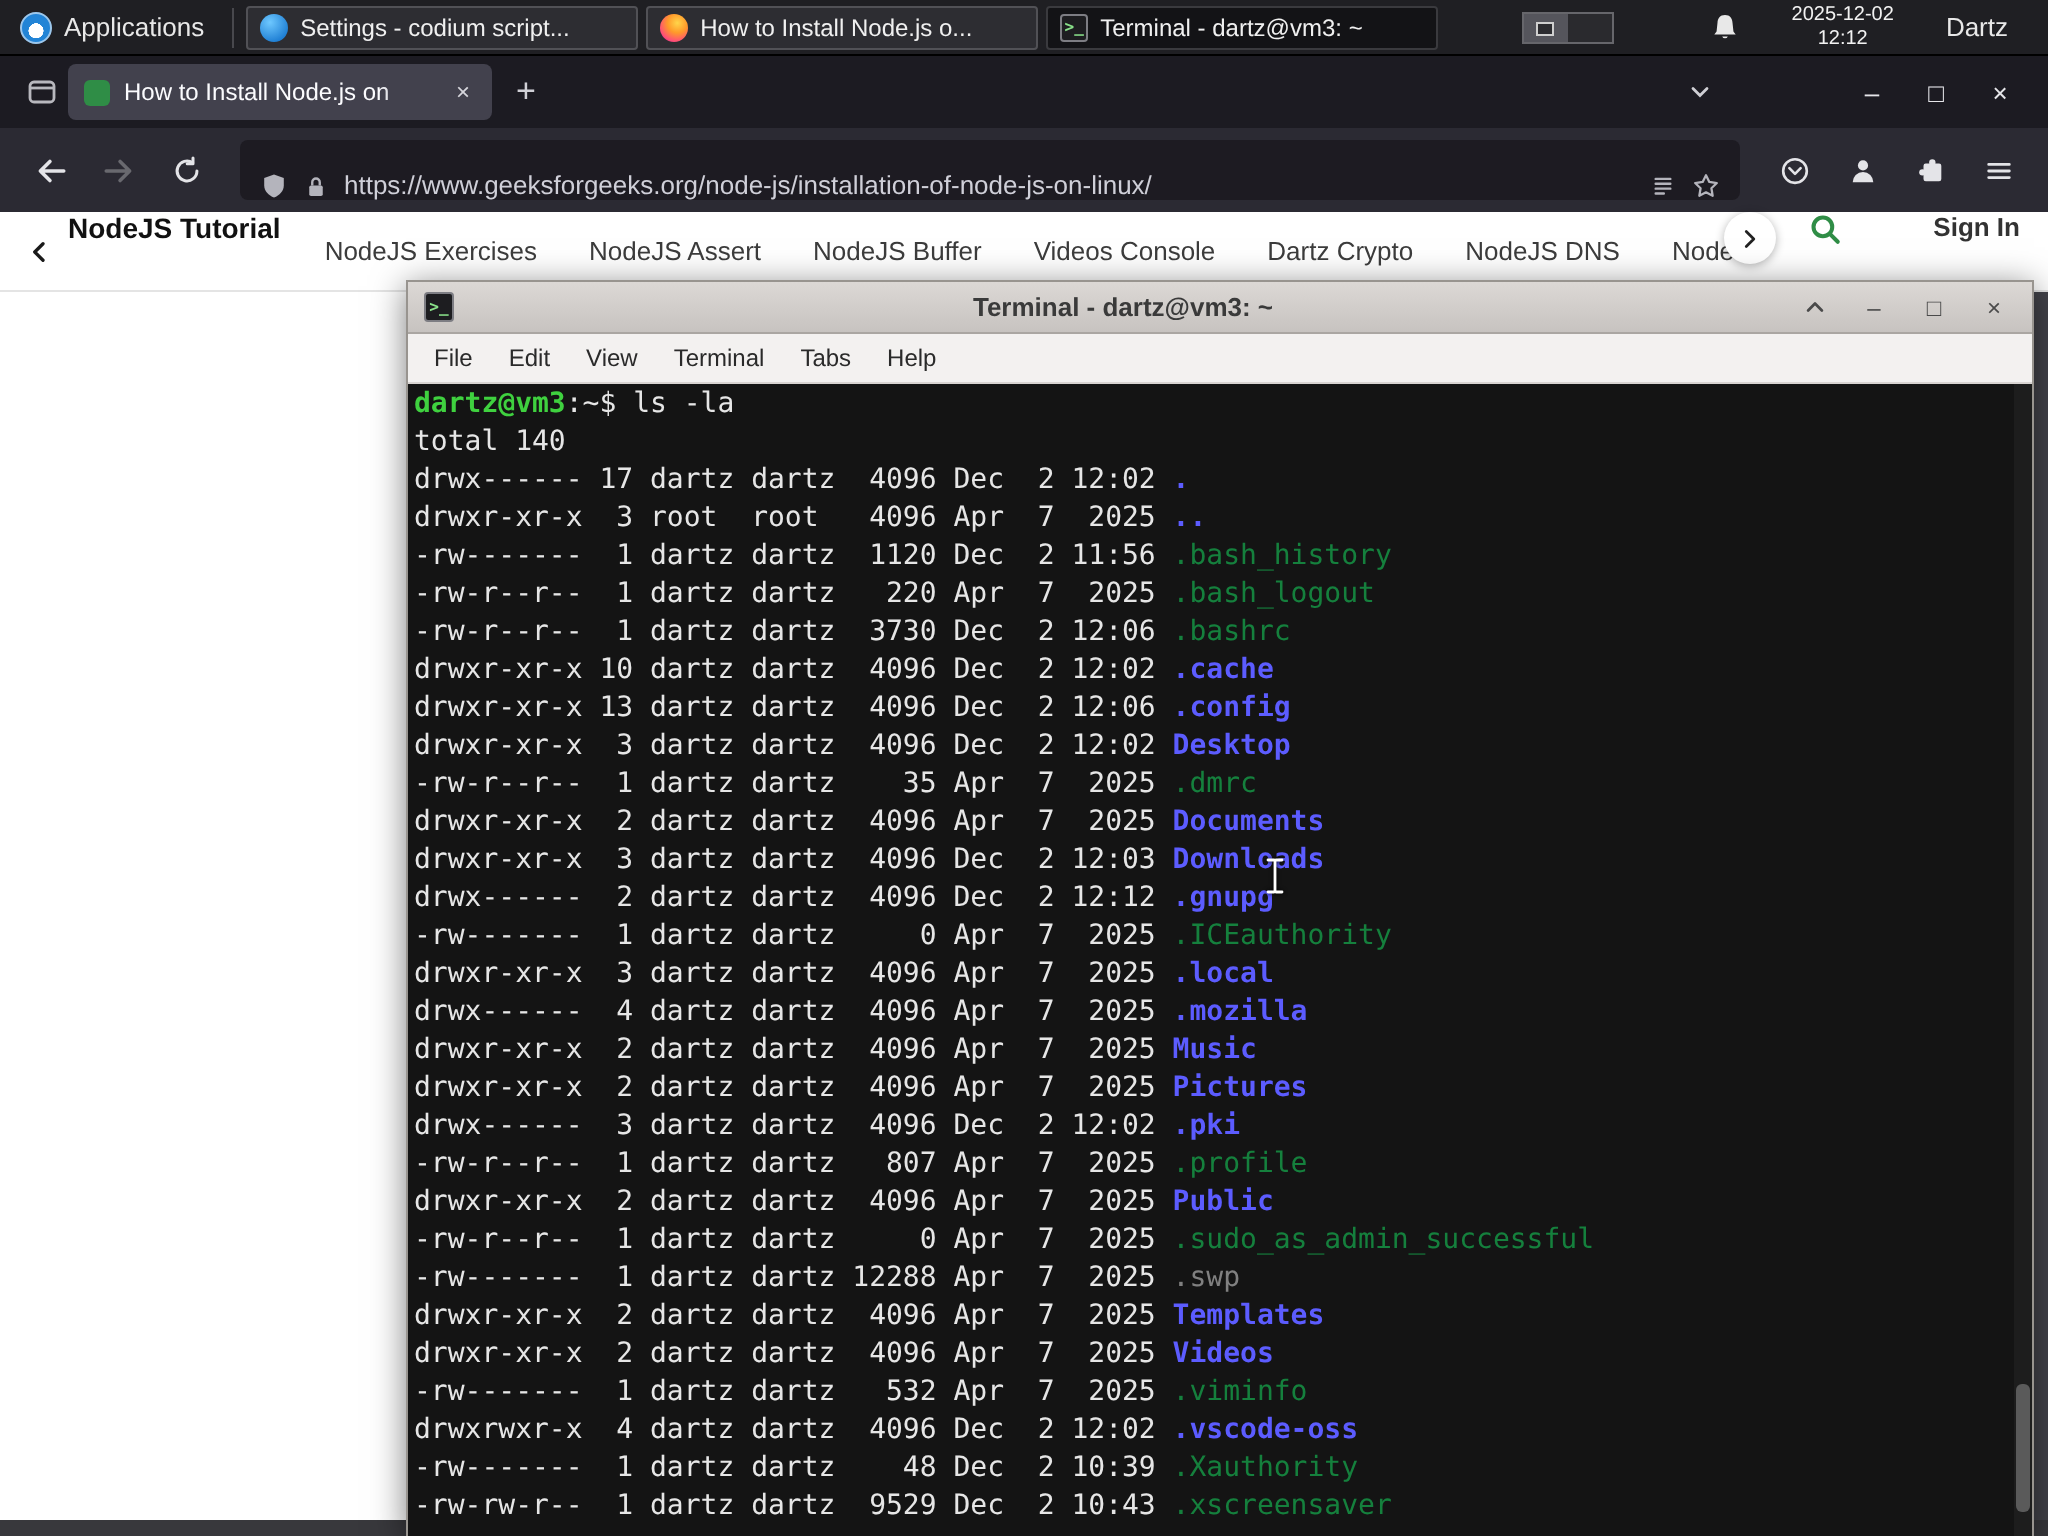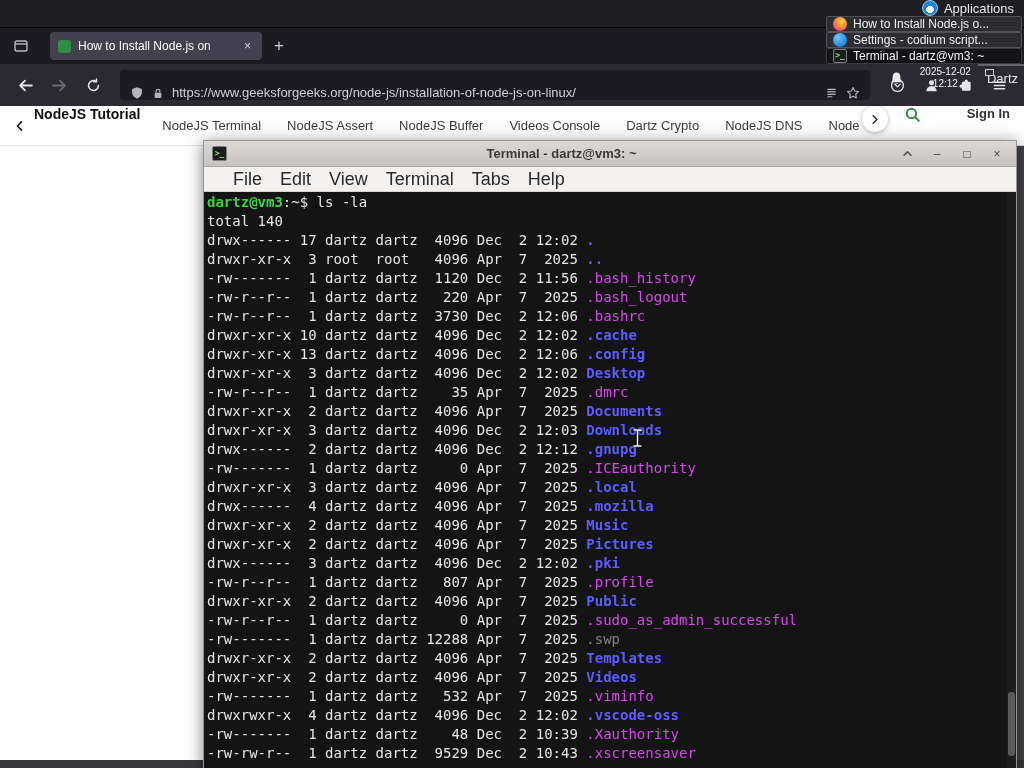--- a/index.html
+++ b/index.html
@@ -5,21 +5,21 @@
   * { margin:0; padding:0; box-sizing:border-box; }
   html,body { background:#202024; }
   .screen {
     position:relative; width:1024px; height:768px; overflow:hidden;
     background:#38383c; font-family:"Liberation Sans", sans-serif;
   }
   
   .taskbar {
     position:absolute; top:0; left:0; right:0; height:28px; z-index:50;
     background:#1f1f23; border-bottom:1px solid #000;
-    display:flex; align-items:flex-end; color:#e8e8e8;flex-direction:column;
+    display:flex; align-items:center; color:#e8e8e8;
   }
   .apps-btn { display:flex; align-items:center; gap:6px; padding:0 10px; height:100%; font-size:13px; cursor:default; }
   .icon-xubuntu { width:16px; height:16px; border-radius:50%;
     background:radial-gradient(circle at 50% 60%, #ffffff 0 34%, #2284d6 35% 100%); border:1px solid #9cc7ec; }
   .tb-sep { width:1px; height:20px; background:#48484d; margin:0 4px; }
   .task-btn {
     width:196px; height:22px; margin:0 2px; padding:0 6px; display:flex; align-items:center; gap:6px;
     background:#2d2d32; border:1px solid #515156; border-radius:2px; font-size:12px; color:#f0f0f0;
   }
   .task-btn.active { background:#131316; border-color:#3a3a3e; }
@@ -29,29 +29,29 @@
   .icon-codium { flex:0 0 14px; width:14px; height:14px; border-radius:50%;
     background:radial-gradient(circle at 35% 30%, #6ec8ff, #1f7fd4 75%); }
   .icon-term-sm { flex:0 0 14px; width:14px; height:14px; border-radius:2px; background:#1d1d20; border:1px solid #7d7d83;
     color:#8ae28a; font:bold 8px/12px "DejaVu Sans Mono", monospace; text-align:center; }
   .pager { margin-left:40px; display:flex; height:16px; border:1px solid #66666b; }
   .pager-cell { width:22px; height:100%; position:relative; }
   .pager-cell.ws1 { background:#55555c; }
   .pager-cell.ws2 { background:#2a2a2e; }
   .pager-mini { position:absolute; left:6px; top:4px; width:9px; height:7px; background:#2c2c30; border:1px solid #cfcfcf; }
   .tb-spacer { flex:1; }
-  .tb-right { display:flex; align-items:center; gap:16px; padding-right:6px; }
+  .tb-right { display:flex; align-items:center; gap:26px; padding-right:20px; }
   .clock { text-align:center; font-size:10px; line-height:12px; color:#f2f2f2; }
   .tb-user { font-size:13px; }
   
   .browser { position:absolute; left:0; right:0; top:28px; bottom:8px; z-index:10;
     background:#fff; display:flex; flex-direction:column; }
   .tabbar { height:36px; background:#1c1b22; display:flex; align-items:center; padding:0 8px; }
   .ff-view { width:26px; height:26px; display:flex; align-items:center; justify-content:center; color:#b8b8be; border-radius:4px; }
-  .tab { width:212px; height:28px; margin-left:16px; background:#42414d; border-radius:4px;
+  .tab { width:212px; height:28px; margin-left:0; background:#42414d; border-radius:4px;
     display:flex; align-items:center; gap:7px; padding:0 8px; color:#fbfbfe; font-size:12px; }
   .icon-gfg { flex:0 0 13px; width:13px; height:13px; border-radius:3px; background:var(--gfg-green,#2f8d46); }
   .tab-title { flex:1; overflow:hidden; white-space:nowrap;
     -webkit-mask-image:linear-gradient(90deg,#000 82%,transparent); mask-image:linear-gradient(90deg,#000 82%,transparent); }
   .tab-close { color:#d6d6dc; font-size:12px; padding:1px 3px; border-radius:3px; }
   .newtab { width:26px; height:26px; margin-left:4px; display:flex; align-items:center; justify-content:center;
     color:#d0d0d6; font-size:17px; border-radius:4px; }
   .tab-spacer { flex:1; }
   .tabs-list-btn { width:28px; height:26px; display:flex; align-items:center; justify-content:center; color:#cfcfd5; margin-right:56px; }
   .winctl { width:32px; height:30px; display:flex; align-items:center; justify-content:center; color:#e6e6ea; font-size:13px; }
@@ -82,54 +82,54 @@
     box-shadow:0 3px 16px rgba(0,0,0,.5); }
   .term-title { height:26px; background:linear-gradient(#dcd8d5,#c7c3c0);
     display:flex; align-items:center; padding:0 8px; gap:8px; border-bottom:1px solid #aaa6a2; }
   .term-icon { width:15px; height:15px; border-radius:2px; background:#1d1d20; border:1px solid #7d7d83;
     color:#8ae28a; font:bold 8px/13px "DejaVu Sans Mono", monospace; text-align:center; flex:0 0 15px; }
   .term-title-text { flex:1; text-align:center; font-size:13px; font-weight:bold; color:#3a3a3a;
     overflow:hidden; white-space:nowrap; }
   .term-ctl { width:22px; height:20px; display:flex; align-items:center; justify-content:center;
     color:#4a4a4a; font-size:12px; }
   .term-menu { height:25px; background:#f3f1f0; border-bottom:1px solid #d8d4d2;
-    display:flex; align-items:center; padding:0 20px; font-size:18px; color:#2a2a2a; }
+    display:flex; align-items:center; padding:0 4px; font-size:12px; color:#2a2a2a; }
   .term-menu span { padding:0 9px; }
   .term-body { flex:1; background:#141414; color:#e6e6e6; overflow:hidden; position:relative;
     font:14px/19px "DejaVu Sans Mono", monospace; white-space:pre; padding:1px 0 0 3px; }
   .term-line { height:19px; }
   .t-green { color:var(--prompt-green,#3fd13f); font-weight:bold; }
   .dir { color:var(--dir-blue,#5c5cff); font-weight:bold; }
-  .file { color:#d946ef; }
+  .file { color:#15803d; }
   .dim { color:#808080; }
   .term-scroll { position:absolute; top:0; right:0; width:9px; height:100%; background:#1d1d1d; }
   .term-thumb { position:absolute; right:1px; top:500px; width:7px; height:64px; background:#5a5a5a; border-radius:3px; }
   
   .cursor { position:absolute; left:632px; top:429px; z-index:60; color:#fff;
     filter:drop-shadow(0 0 1px #000); }
   svg { display:block; }
 </style>
 </head>
 <body>
 
 <div class="screen">
 
   <div class="taskbar">
     <div class="apps-btn">
       <span class="icon-xubuntu"></span>
       <span>Applications</span>
     </div>
     <div class="tb-sep"></div>
     <div class="task-btn">
+      <span class="icon-codium"></span>
+      <span class="task-label">Settings - codium script...</span>
+    </div>
+    <div class="task-btn">
       <span class="icon-firefox"></span>
       <span class="task-label">How to Install Node.js o...</span>
-    </div>
-    <div class="task-btn">
-      <span class="icon-codium"></span>
-      <span class="task-label">Settings - codium script...</span>
     </div>
     <div class="task-btn active">
       <span class="icon-term-sm">&gt;_</span>
       <span class="task-label">Terminal - dartz@vm3: ~</span>
     </div>
     <div class="pager">
       <div class="pager-cell ws1">
         <div class="pager-mini"></div>
       </div>
       <div class="pager-cell ws2"></div>
@@ -243,21 +243,21 @@
     </div>
 
     <div class="sitenav">
       <span class="sn-chev">
         <svg width="12" height="14" viewBox="0 0 16 16">
             <path d="M10 2.5 4.5 8 10 13.5" fill="none" stroke="currentColor" stroke-width="2.2" stroke-linecap="round" stroke-linejoin="round"></path>
           </svg>
       </span>
       <span class="sn-active">NodeJS Tutorial</span>
       <div class="sn-items">
-        <span class="sn-item">NodeJS Terminal</span>
+        <span class="sn-item">NodeJS Exercises</span>
         <span class="sn-item">NodeJS Assert</span>
         <span class="sn-item">NodeJS Buffer</span>
         <span class="sn-item">Videos Console</span>
         <span class="sn-item">Dartz Crypto</span>
         <span class="sn-item">NodeJS DNS</span>
         <span class="sn-item">Node</span>
       </div>
       <span class="sn-chev-circle">
         <svg width="11" height="13" viewBox="0 0 16 16">
             <path d="M6 2.5 11.5 8 6 13.5" fill="none" stroke="currentColor" stroke-width="2" stroke-linecap="round" stroke-linejoin="round"></path>

